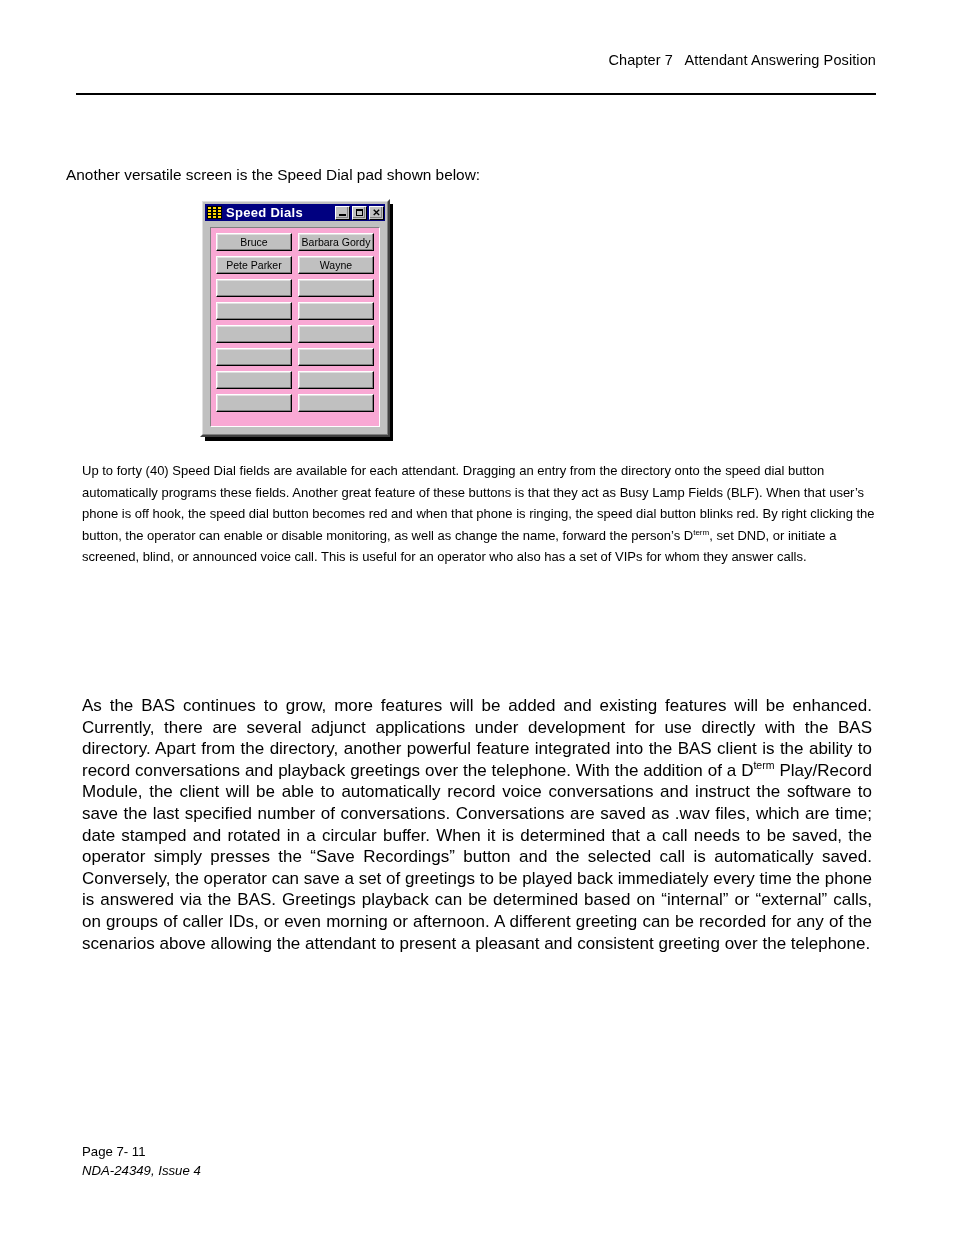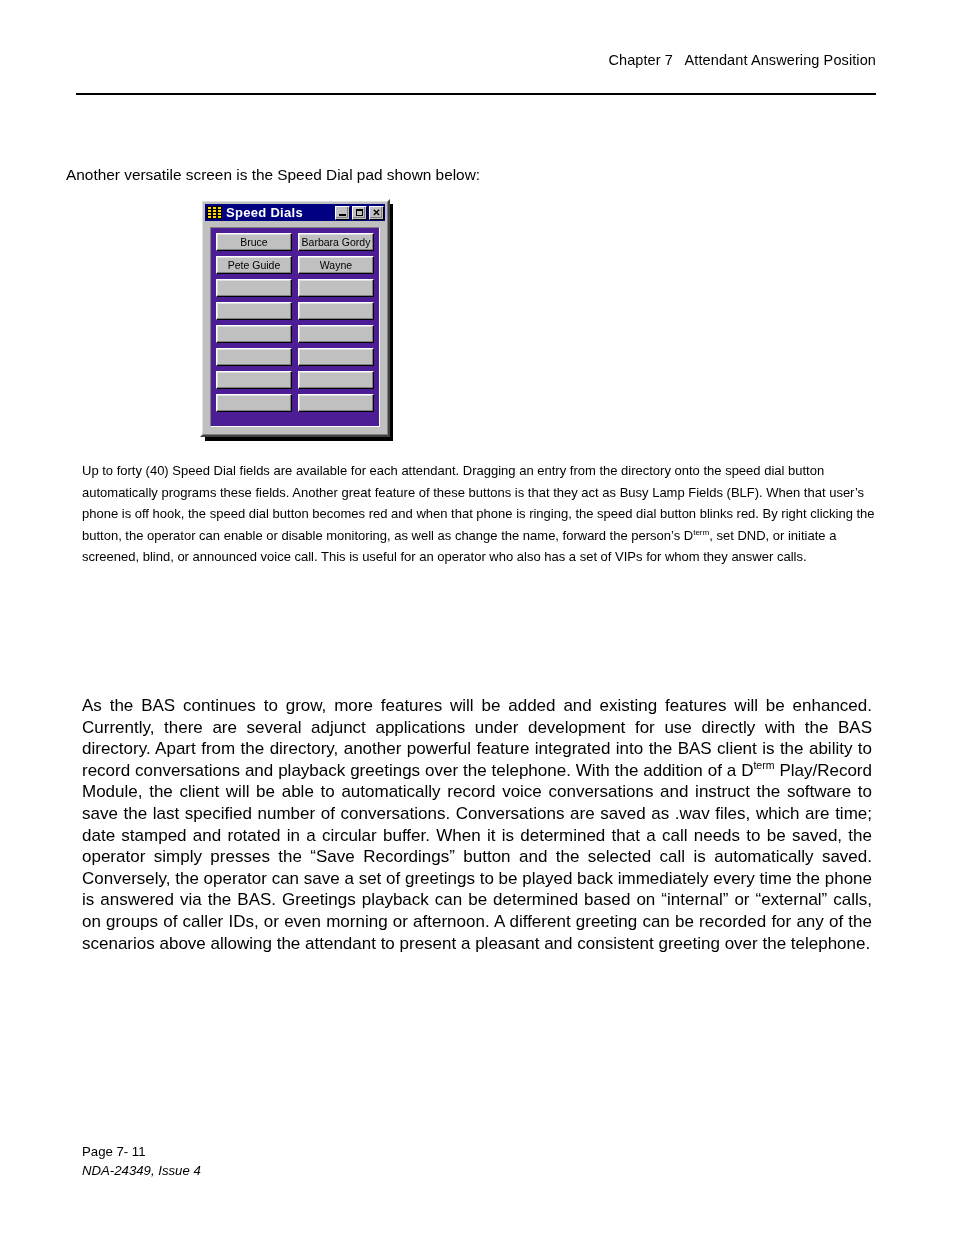--- a/index.html
+++ b/index.html
@@ -219,21 +219,21 @@
     color: #000000;
     font-family: "Liberation Sans", sans-serif;
   }
 
   .dial-client {
     position: absolute;
     left: 8px;
     top: 26px;
     right: 8px;
     bottom: 8px;
-    background: #4c1d95;
+    background: #f9a8d4;
     border-top: 1px solid #808080;
     border-left: 1px solid #808080;
     border-right: 1px solid #ffffff;
     border-bottom: 1px solid #ffffff;
     box-sizing: border-box;
     padding: 5px 5px 4px 5px;
   }
   .dial-grid {
     display: grid;
     grid-template-columns: 1fr 1fr;
@@ -305,21 +305,21 @@
         <button class="tbtn">
           <span class="glyph-close">✕</span>
         </button>
       </div>
     </div>
 
     <div class="dial-client">
       <div class="dial-grid">
         <button class="dial-btn">Bruce</button>
         <button class="dial-btn">Barbara Gordy</button>
-        <button class="dial-btn">Pete Guide</button>
+        <button class="dial-btn">Pete Parker</button>
         <button class="dial-btn">Wayne</button>
         <button class="dial-btn"></button>
         <button class="dial-btn"></button>
         <button class="dial-btn"></button>
         <button class="dial-btn"></button>
         <button class="dial-btn"></button>
         <button class="dial-btn"></button>
         <button class="dial-btn"></button>
         <button class="dial-btn"></button>
         <button class="dial-btn"></button>

